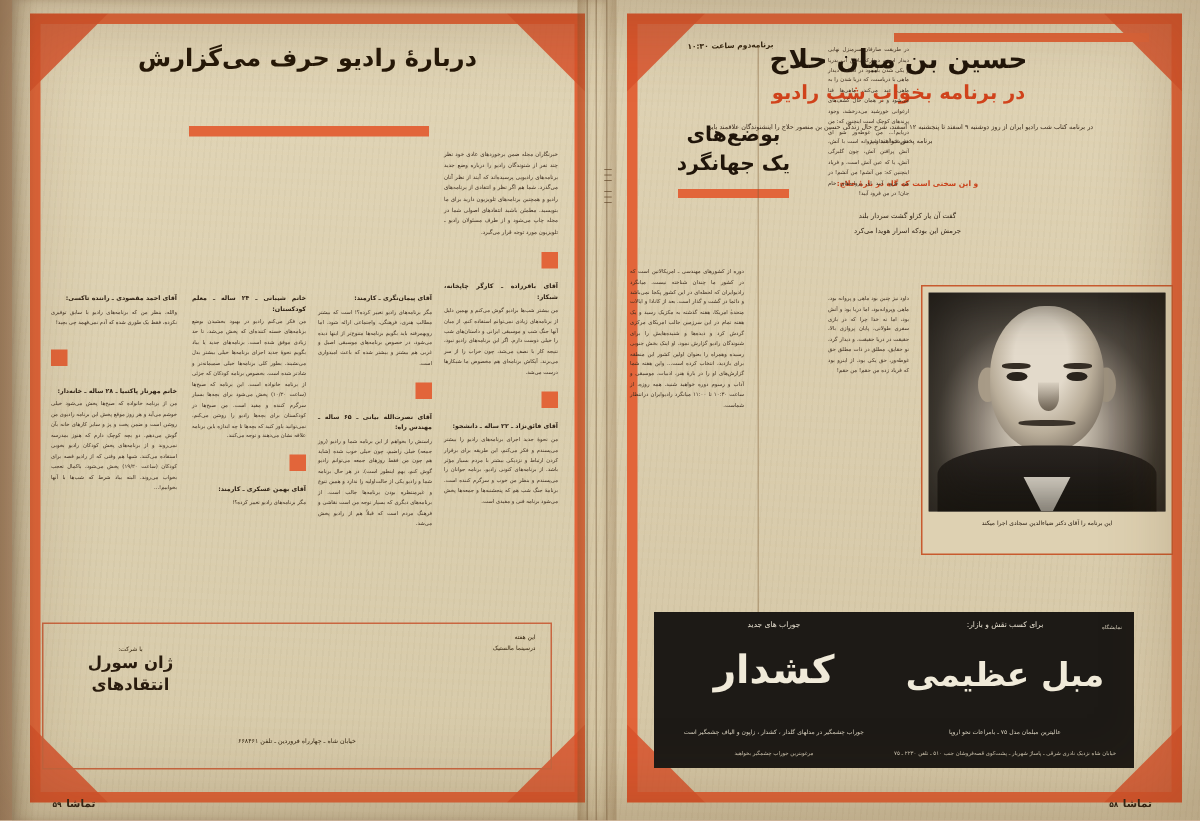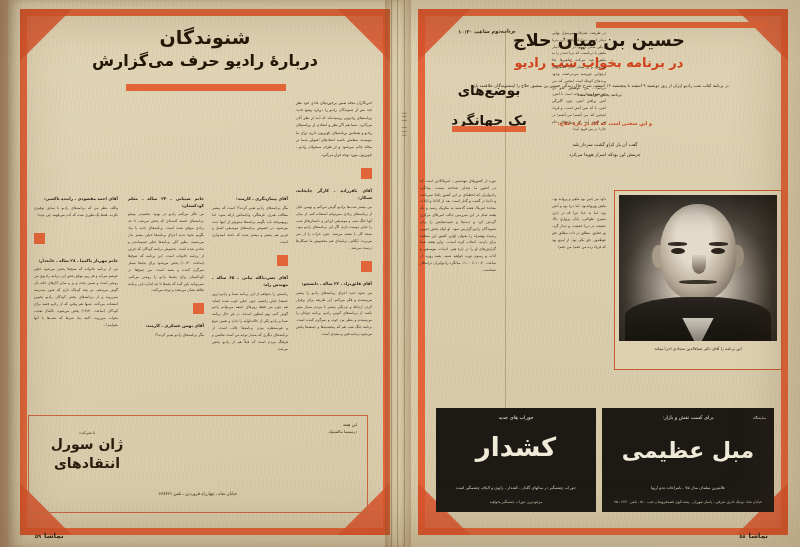--- a/index.html
+++ b/index.html
@@ -94,37 +94,37 @@
   .photocap{text-align:center;font-size:4px;color:#2d2013;margin-top:5px;line-height:1.5;}
 
   
   .vrule{position:absolute;width:1px;background:rgba(120,85,45,.35);}
 
   
   .mid-top{position:absolute;left:412px;top:28px;width:150px;text-align:center;
     font-size:5px;color:#33240f;font-weight:bold;transform:rotate(-1.2deg);}
   .mid-title{position:absolute;left:414px;top:82px;width:150px;text-align:center;}
   .mid-title .a{font-size:13.5px;font-weight:bold;color:#20150a;}
-  .mid-title .b{font-size:13.5px;font-weight:bold;color:#20150a;margin-top:14px;}
+  .mid-title .b{font-size:13.5px;font-weight:bold;color:#20150a;margin-top:3px;}
 
   
   .ad-film{position:absolute;left:28px;top:415px;width:340px;height:98px;
     border:1.2px solid #c96640;box-sizing:border-box;}
   .ad-film .wk{position:absolute;right:10px;top:6px;text-align:right;font-size:4px;color:#35250f;line-height:1.7;}
   .ad-film .title{position:absolute;left:0;right:0;top:26px;text-align:center;
     font-size:17px;font-weight:bold;color:#cf4019;letter-spacing:-.6px;}
   .ad-film .cast{position:absolute;left:12px;top:14px;text-align:center;width:92px;}
   .ad-film .cast .lbl{font-size:4px;color:#35250f;}
-  .ad-film .cast .n{font-size:14px;font-weight:bold;color:#2a1c0e;line-height:1.35;}
+  .ad-film .cast .n{font-size:11px;font-weight:bold;color:#2a1c0e;line-height:1.35;}
   .ad-film .addr{position:absolute;left:0;right:0;bottom:16px;text-align:center;
     font-size:4.2px;color:#33240f;}
 
   .ad-black{position:absolute;top:408px;height:104px;background:#1d1a16;overflow:hidden;}
   .ad-black.a1{left:436px;width:160px;}
-  .ad-black.a2{left:602px;width:172px;}
+  .ad-black.a2{left:584px;width:172px;}
   .ad-black .topline{position:absolute;top:6px;left:0;right:0;text-align:center;
     font-size:5px;color:#e9e2d2;letter-spacing:1px;}
   .ad-black .brand{position:absolute;left:0;right:0;top:24px;text-align:center;
     font-size:26px;color:#f0ead9;font-weight:bold;letter-spacing:-1px;}
   .ad-black.a2 .brand{font-size:22px;top:30px;}
   .ad-black .sub{position:absolute;left:6px;right:6px;bottom:20px;text-align:center;
     font-size:4px;color:#ddd5c2;line-height:1.7;}
   .ad-black .foot{position:absolute;left:6px;right:6px;bottom:6px;text-align:center;
     font-size:3.6px;color:#cfc6b2;line-height:1.6;}
   .ad-black .corner-mark{position:absolute;right:8px;top:8px;font-size:3.6px;color:#d9d1be;}
@@ -182,21 +182,20 @@
   </div>
 
   <div class="frame rf">
     <div class="corner c-tl"></div>
     <div class="corner c-tr"></div>
     <div class="corner c-bl"></div>
     <div class="corner c-br"></div>
   </div>
 
   <div class="headline" style="left:40px;top:26px;width:330px;">
-    <div class="big">شنوندگان</div>
     <div class="big2">دربارۀ رادیو حرف می‌گزارش</div>
   </div>
   <div class="hl-bar" style="left:126px;top:84px;width:160px;"></div>
 
   <div class="col" style="left:296px;top:100px;width:76px;">
     <div class="intro">خبرنگاران مجله ضمن برخوردهای عادی خود نظر چند نفر از شنوندگان رادیو را درباره وضع جدید برنامه‌های رادیویی پرسیده‌اند که آیند از نظر آنان می‌گذرد. شما هم اگر نظر و انتقادی از برنامه‌های رادیو و همچنین برنامه‌های تلویزیون دارید برای ما بنویسید. مطمئن باشید انتقادهای اصولی شما در مجله چاپ می‌شود و از طرف مسئولان رادیو ـ تلویزیون مورد توجه قرار می‌گیرد.</div>
     <div class="osq" style="position:relative;margin:9px 0 9px auto;"></div>
     <div class="entry">
       <div class="eh">آقای باقرزاده ـ کارگر چاپخانه، شبکار:</div>
       <div class="ebody">من بیشتر شب‌ها برادیو گوش می‌کنم و بهمین دلیل از برنامه‌های زیادی نمی‌توانم استفاده کنم. از میان آنها جنگ شب و موسیقی ایرانی و داستان‌های شب را خیلی دوست دارم. اگر این برنامه‌های رادیو نبود، نتیجه کار با نصف می‌شد، چون خراب را از سر می‌برند. آیکاش برنامه‌ای هم مخصوص ما شبکارها درست می‌شد.</div>

